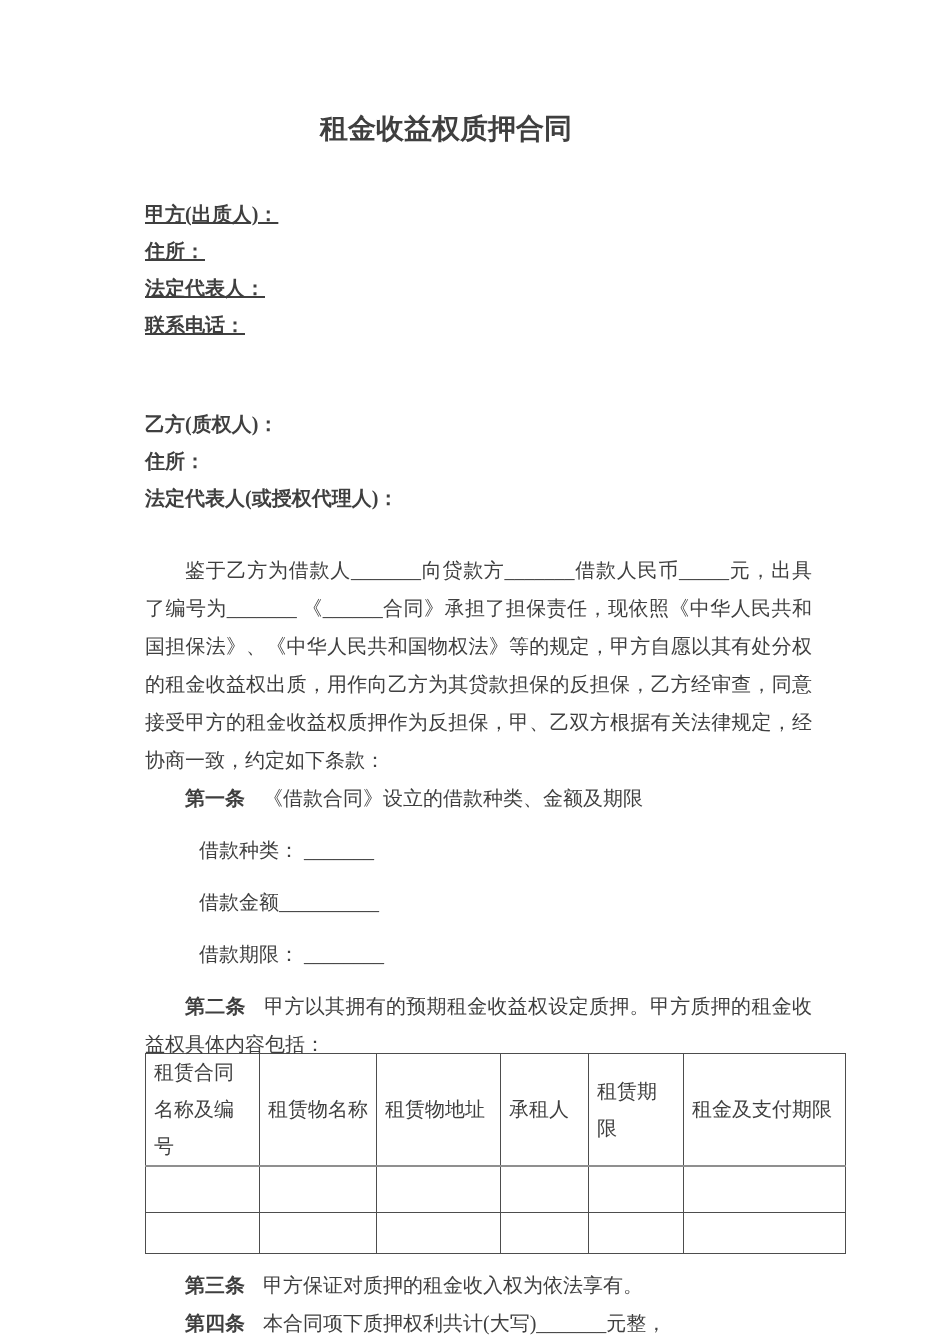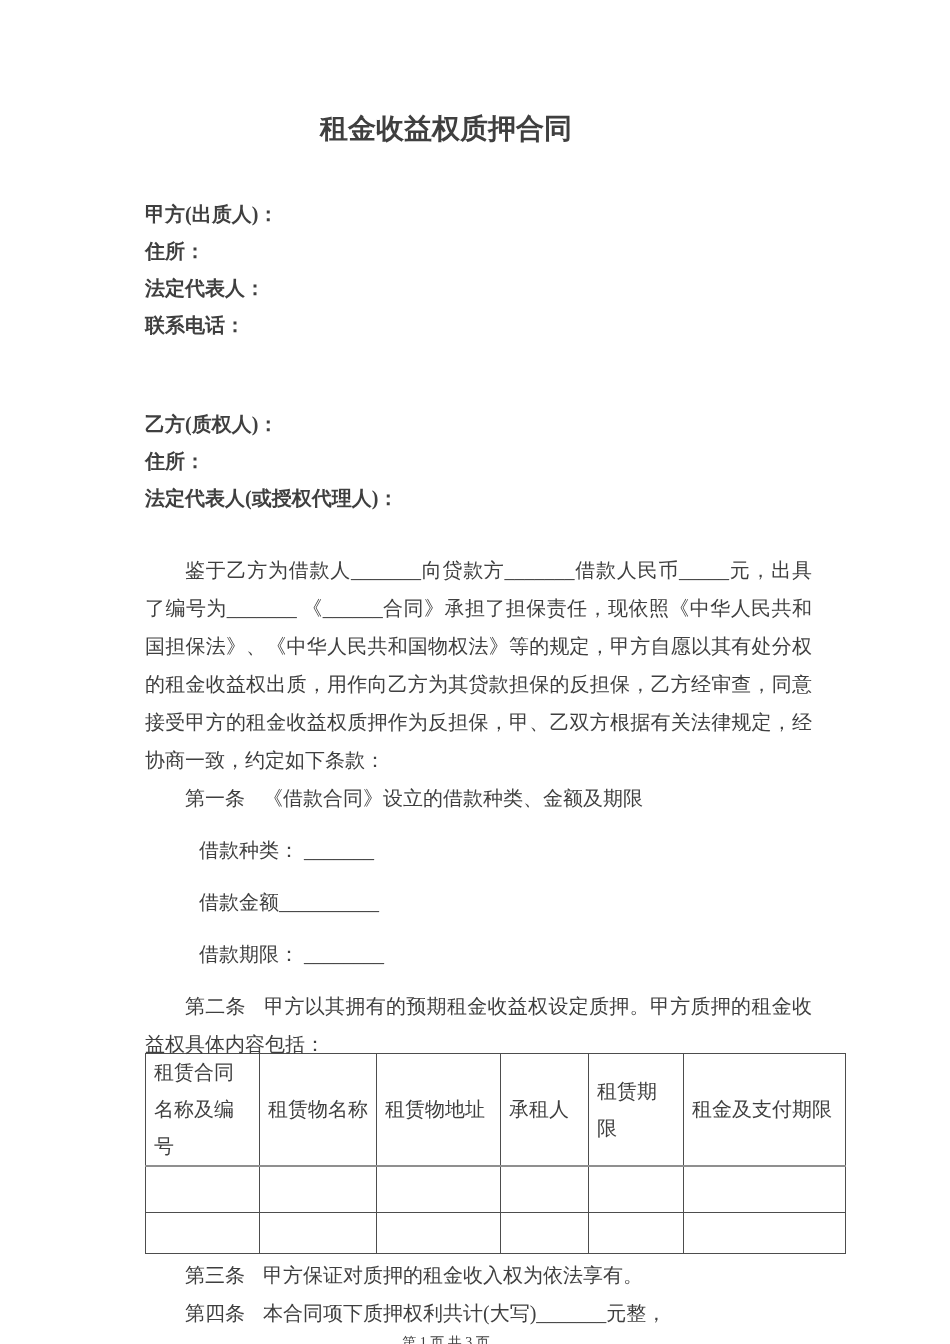--- a/index.html
+++ b/index.html
@@ -16,32 +16,32 @@
   .doc-title {
     margin:118px 0 0 0;
     padding-right:65px;
     text-align:center;
     font-size:28px;
     line-height:21px;
     font-weight:bold;
   }
 
   .party p { margin:0; line-height:37px; font-weight:bold; }
-  .party-a { margin-top:57px; }
+  .party-a { margin-top:57px;text-decoration:underline; }
   .party-b { margin-top:62px; }
 
   .preamble {
     margin:34px 0 0 0;
     line-height:38px;
     text-indent:2em;
     text-align:justify;
   }
 
   .clause { margin:0; line-height:38px; text-indent:2em; text-align:justify; }
-  .clause-label { font-weight:normal; }
+  .clause-label { font-weight:bold; }
   .clause-gap { display:inline-block; width:0.9em; }
   .clause-items p { margin:14px; line-height:38px; text-indent:2em; }
 
   table.pledge {
     width:700px;
     margin-top:-10px;
     border-collapse:collapse;
     table-layout:fixed;
   }
   table.pledge th, table.pledge td {
@@ -54,21 +54,21 @@
   }
   table.pledge thead th {
     height:70px;
     line-height:37px;
     border-bottom:2px solid #8f8f8f;
     white-space:pre-line;
   }
   table.pledge tr.row-1 td { height:45px; }
   table.pledge tr.row-2 td { height:40px; }
 
-  .clause-3 { margin-top:2px; }
+  .clause-3 { margin-top:12px; }
 
   .page-footer {
     margin-top:4px;
     padding-right:65px;
     text-align:center;
     font-size:14px;
     line-height:14px;
     color:#3f3f3f;
   }
 </style>

